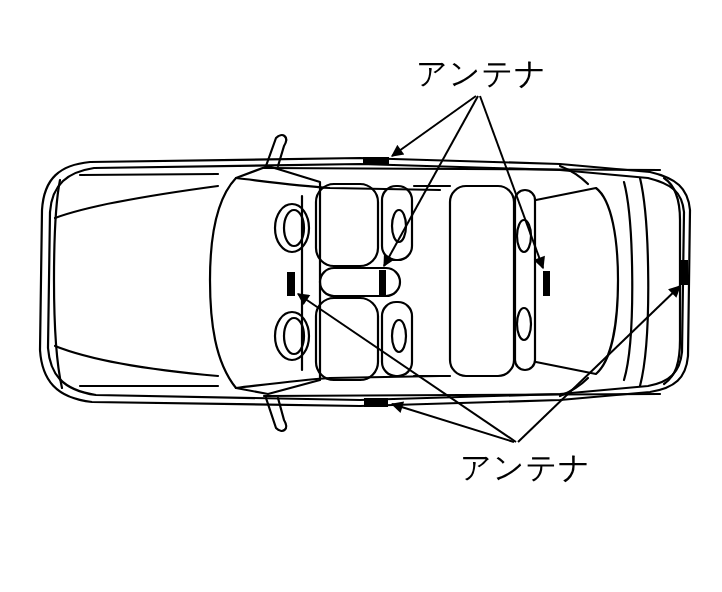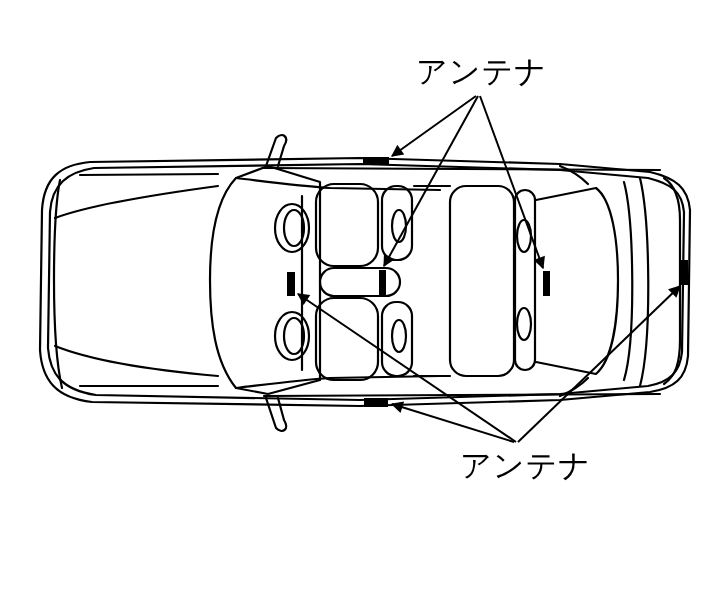--- a/index.html
+++ b/index.html
@@ -1,20 +1,20 @@
 <!DOCTYPE html>
 <html><head>
   <meta charset="utf-8">
   <style>
     html, body { margin: 0; padding: 0; background: #ffffff; }
     body { width: 722px; height: 592px; position: relative; overflow: hidden; font-family: "DejaVu Sans", sans-serif; }
     svg.diagram { position: absolute; left: 0; top: 0; }
     .label {
       position: absolute;
-      font-family: Liberation Mono, monospace;
+      font-family: Liberation Serif, serif;
       font-size: 31px;
       color: #000;
       letter-spacing: 1px;
       line-height: 1;
       white-space: nowrap;
     }
     #label-top { left: 416px; top: 58px; }
     #label-bottom { left: 460px; top: 452px; }
   </style>
 </head>

